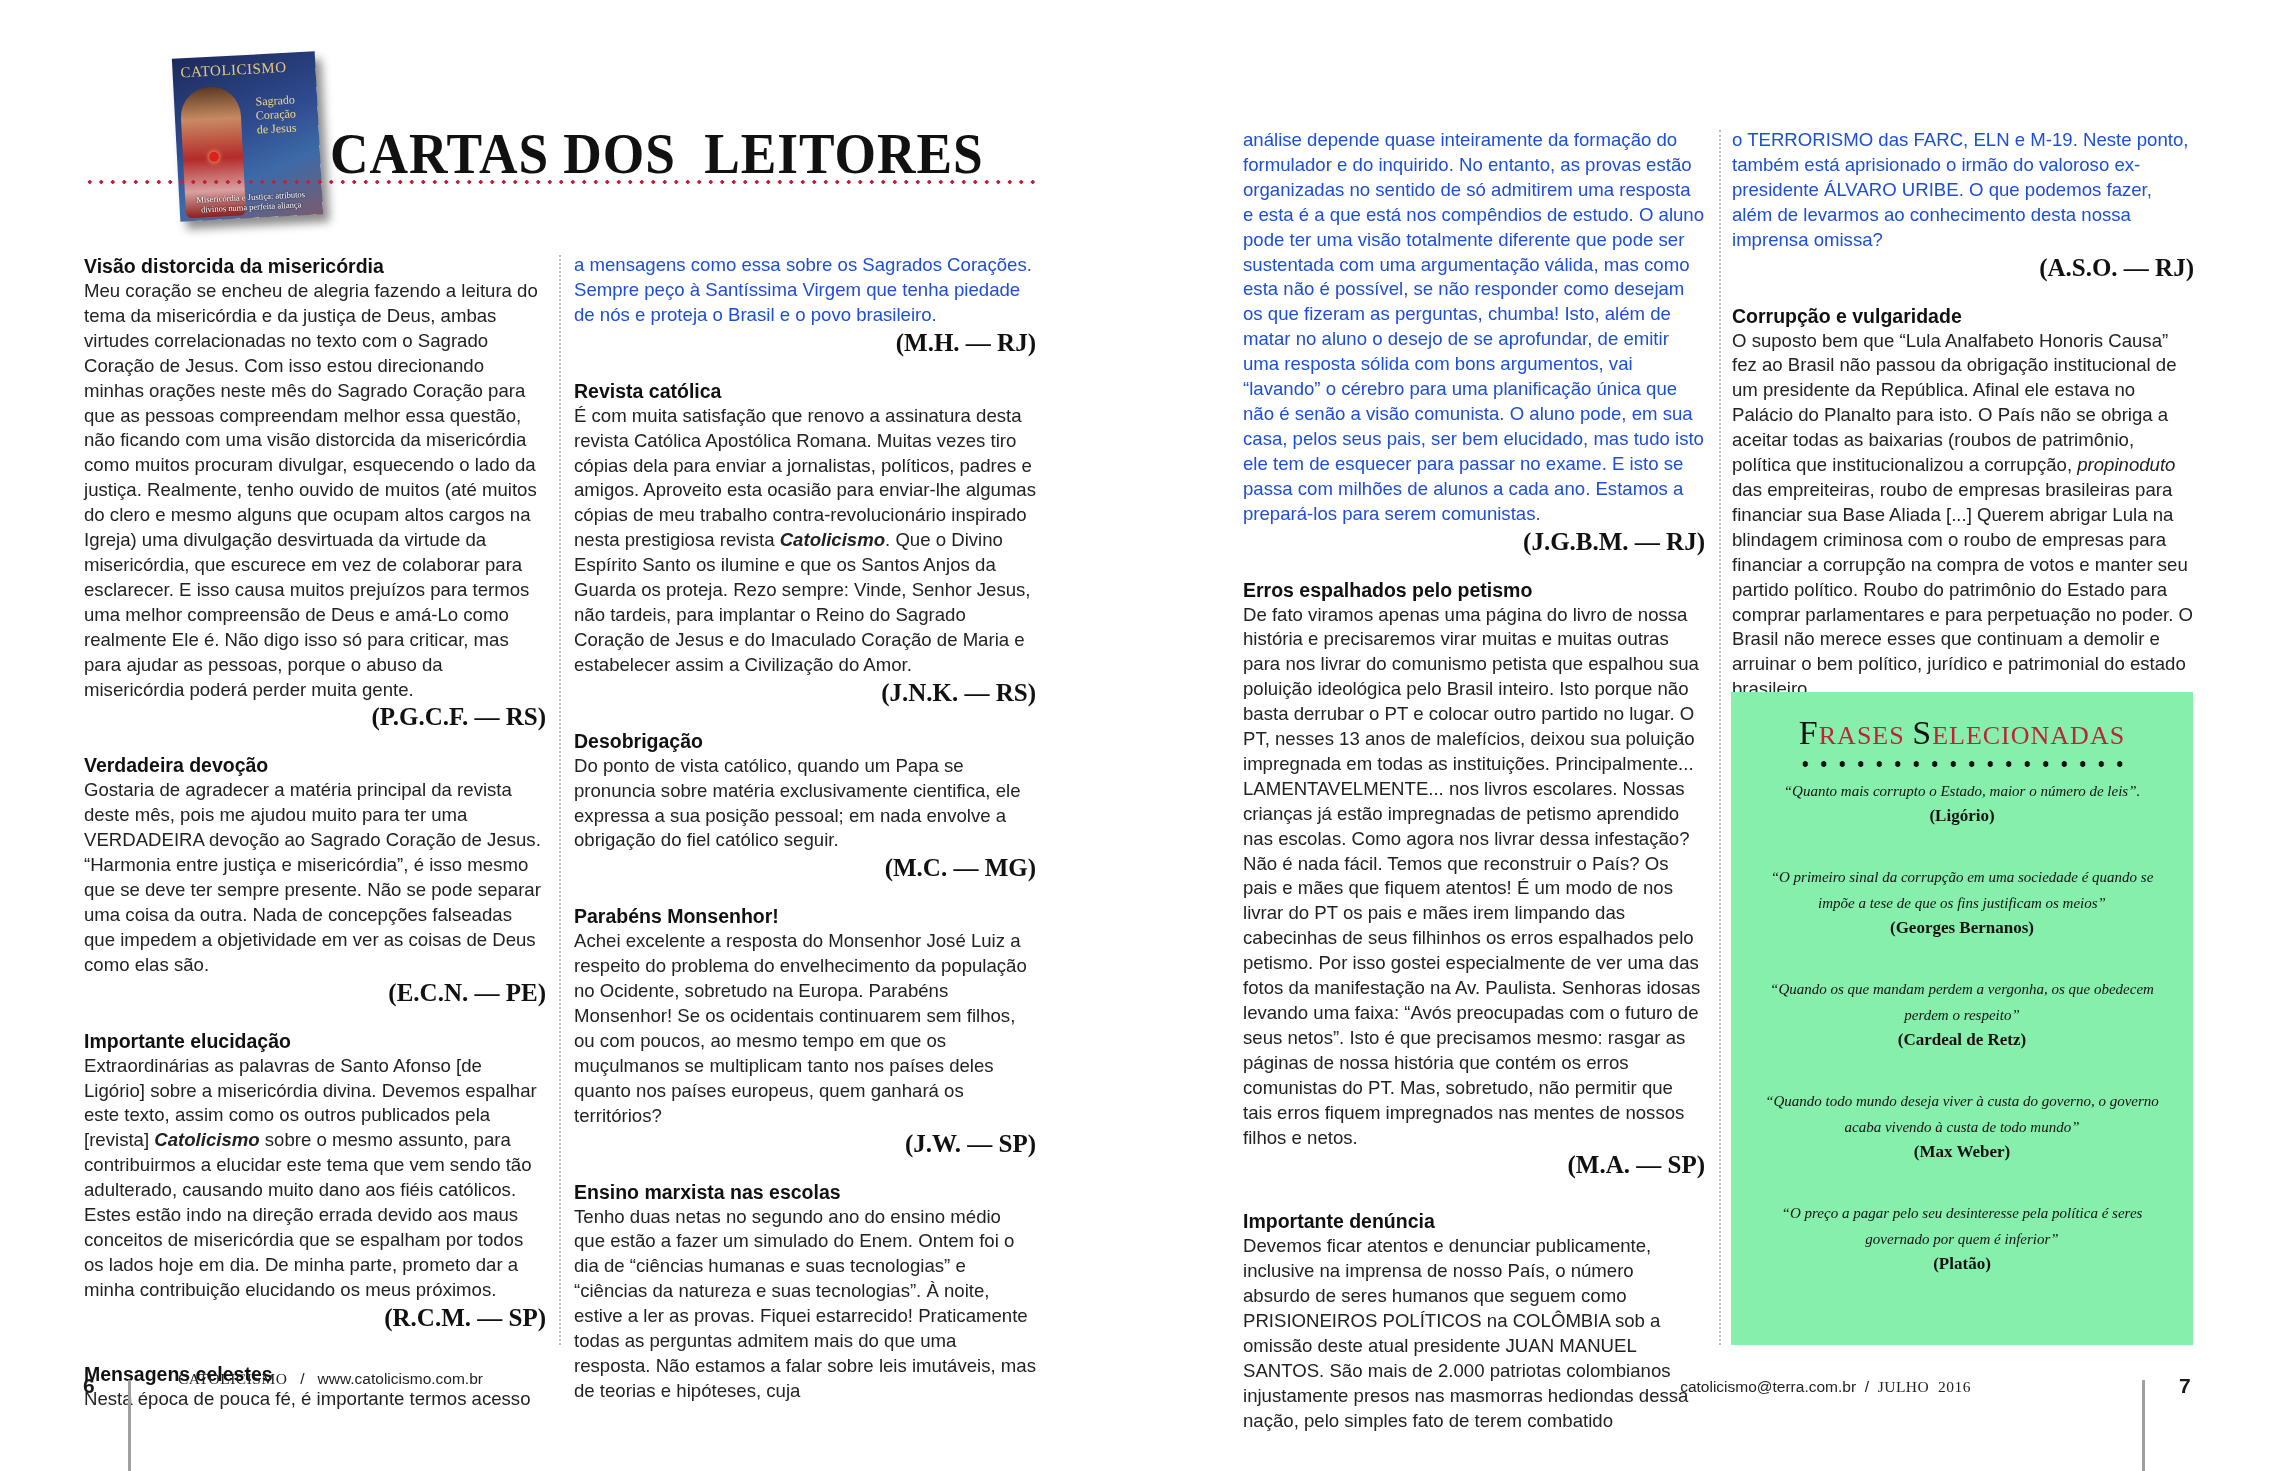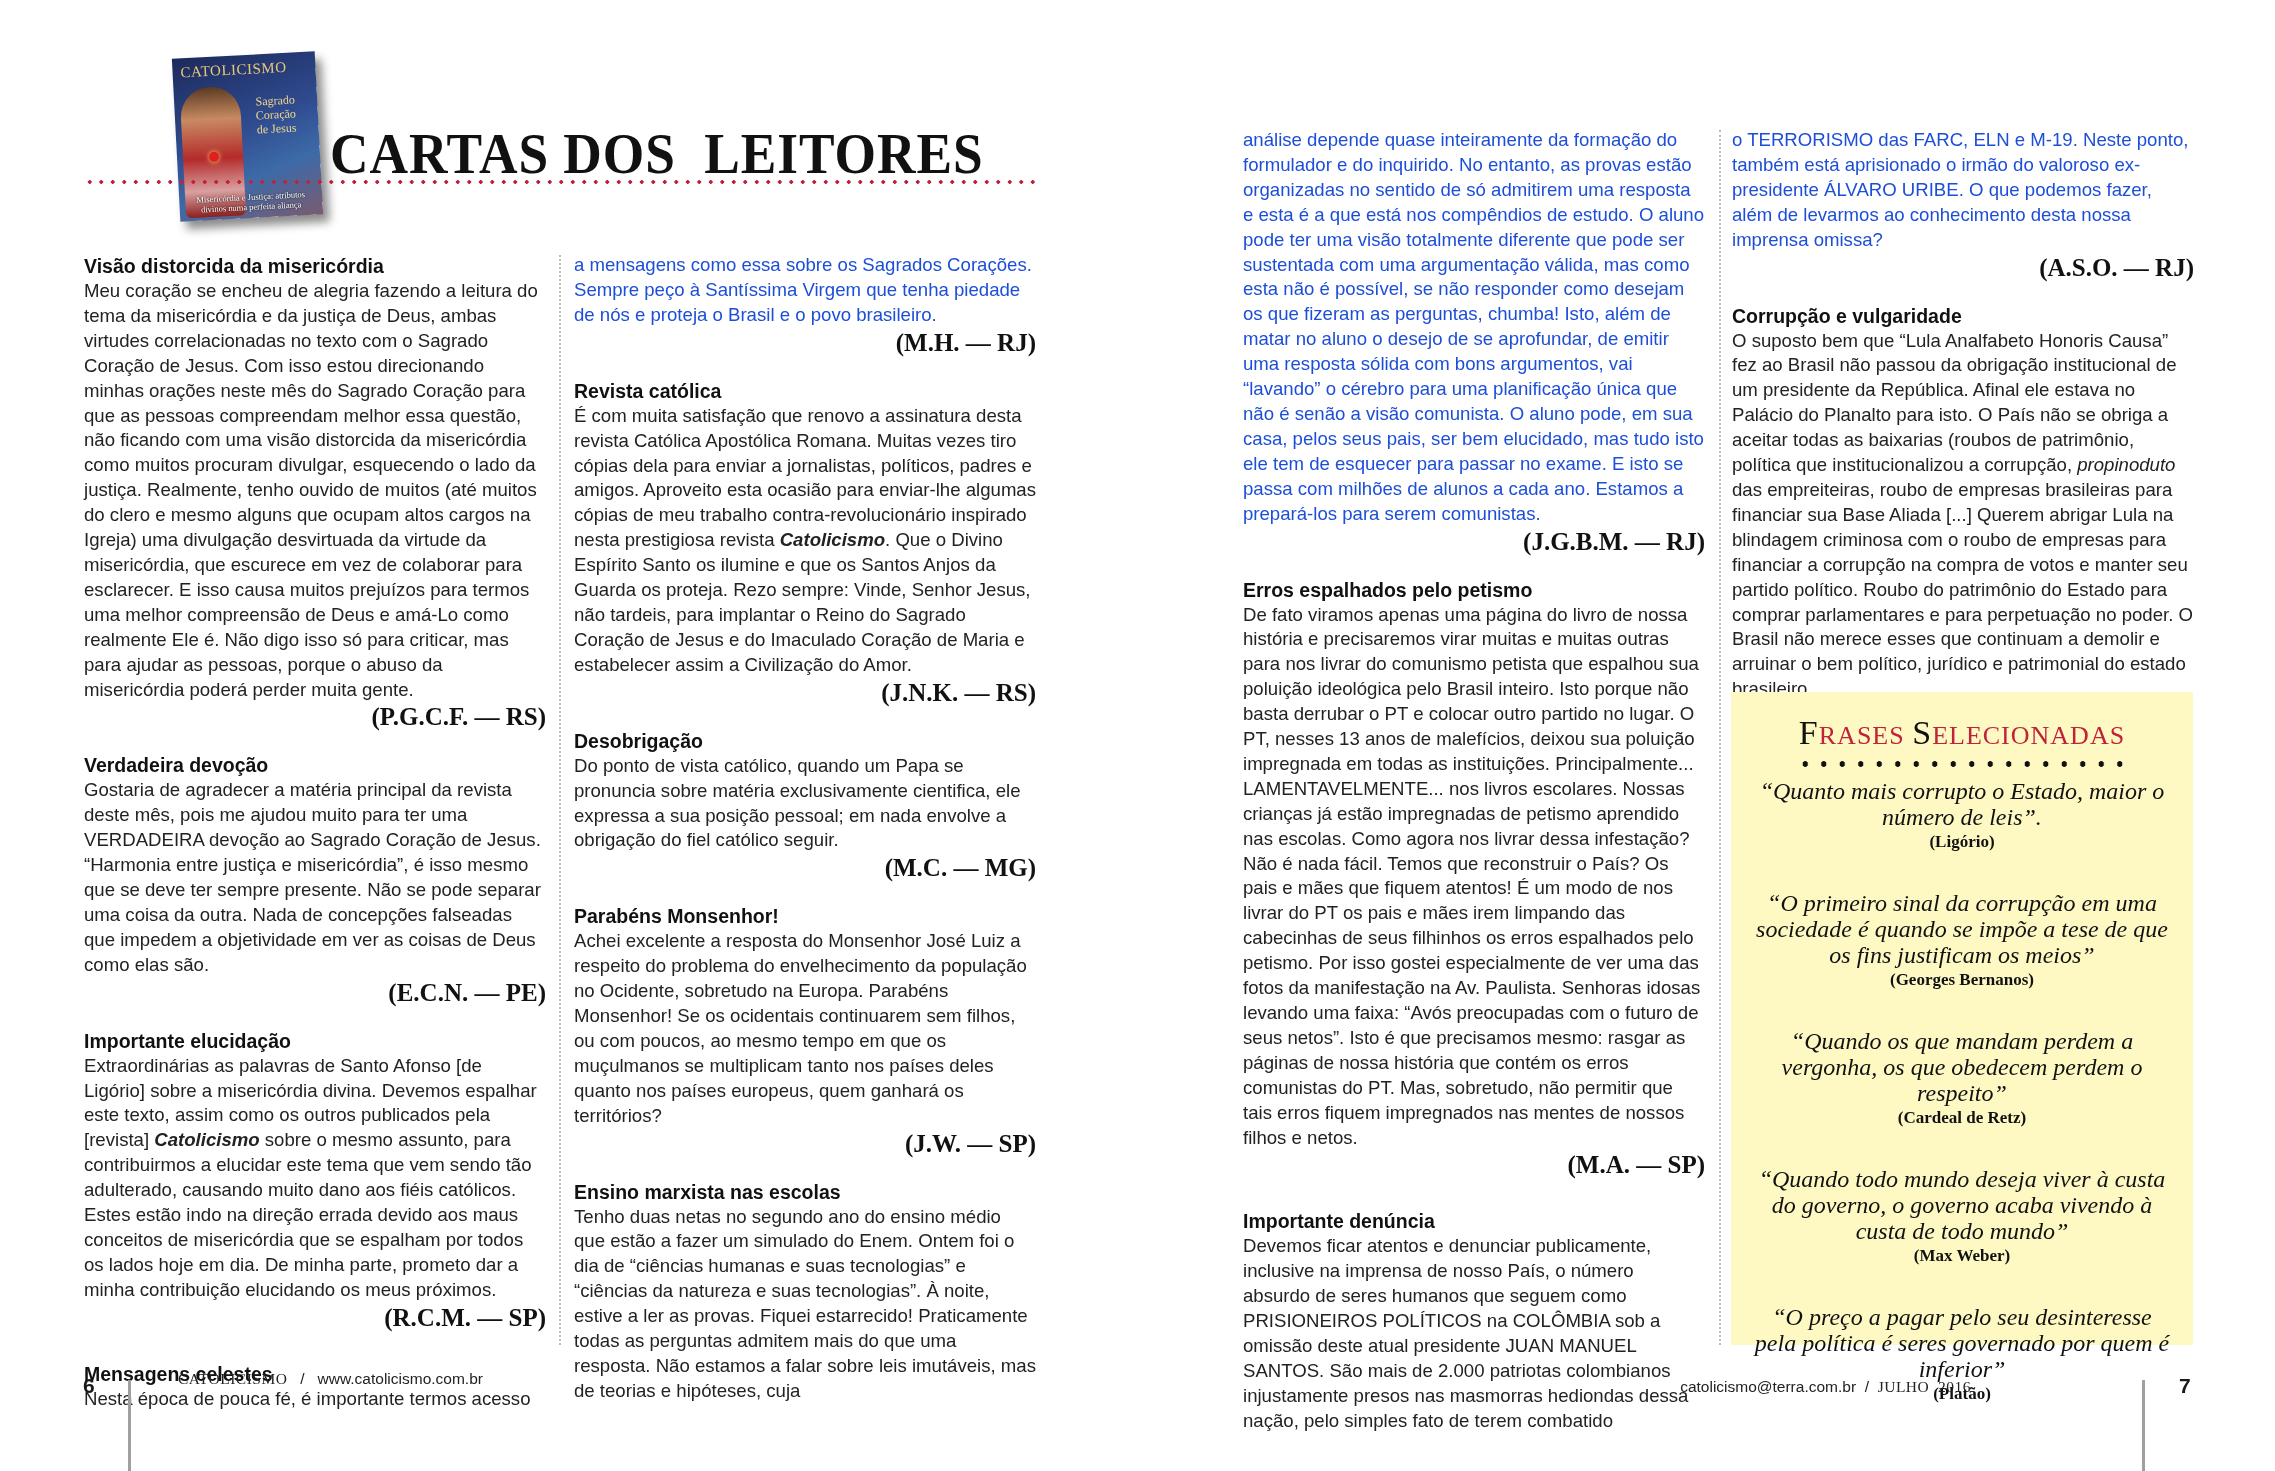--- a/index.html
+++ b/index.html
@@ -35,28 +35,28 @@
   .vdiv1 { left: 559px; top: 255px; height: 1090px; }
   .vdiv2 { left: 1719px; top: 130px; height: 1215px; }
 
   .letter { margin-bottom: 22px; }
   .letter h3 { font-size: 19.5px; font-weight: bold; line-height: 26px; color: #111; }
   .letter p { text-align: left; hyphens: auto; color: #222; }
   .letter .sig { text-align: right; font-family: "Liberation Serif", serif; font-weight: bold; font-size: 25px; line-height: 26px; margin-top: 2px; color: #111; }
   .letter em.brand { font-style: italic; font-weight: bold; }
   .cont p { color: #1d4ed8; }
 
-  .frases { position: absolute; left: 1731px; top: 692px; width: 462px; height: 653px; background: #fef9c3; padding-top: 22px; text-align: center; }
+  .frases { position: absolute; left: 1731px; top: 692px; width: 462px; height: 653px; background: #86efac; padding-top: 22px; text-align: center; }
   .frases h2 { font-family: "Liberation Serif", serif; font-weight: normal; font-size: 26px; letter-spacing: 1px; color: #c0223a; }
   .frases h2 .cap { color: #111; font-size: 34px; }
   .frases .dots { margin: 8px auto 10px auto; width: 332px; height: 8px;
     background-image: radial-gradient(circle, #111 2.6px, transparent 3px);
     background-size: 18.5px 8px; background-repeat: repeat-x; }
   .quote { margin-bottom: 36px; padding: 0 22px; }
-  .quote .qt { font-family: "Liberation Serif", serif; font-style: italic; font-size: 24px; line-height: 26px; color: #111; }
+  .quote .qt { font-family: "Liberation Serif", serif; font-style: italic; font-size: 15px; line-height: 26px; color: #111; }
   .quote .qa { font-family: "Liberation Serif", serif; font-weight: bold; font-size: 17px; line-height: 24px; color: #111; }
 
   .footer-left-num { position: absolute; left: 83px; top: 1374px; font-weight: bold; font-size: 21px; }
   .footer-left-bar { position: absolute; left: 128px; top: 1380px; width: 3px; height: 91px; background: #a0a0a0; }
   .footer-left-text { position: absolute; left: 178px; top: 1370px; font-size: 15.5px; color: #222; white-space: nowrap; }
   .serifcaps { font-family: "Liberation Serif", serif; letter-spacing: 0.5px; }
 
   .footer-right-text { position: absolute; right: 304px; top: 1378px; font-size: 15.5px; color: #222; white-space: nowrap; }
   .footer-right-bar { position: absolute; left: 2142px; top: 1380px; width: 3px; height: 91px; background: #a0a0a0; }
   .footer-right-num { position: absolute; left: 2179px; top: 1374px; font-weight: bold; font-size: 21px; }

